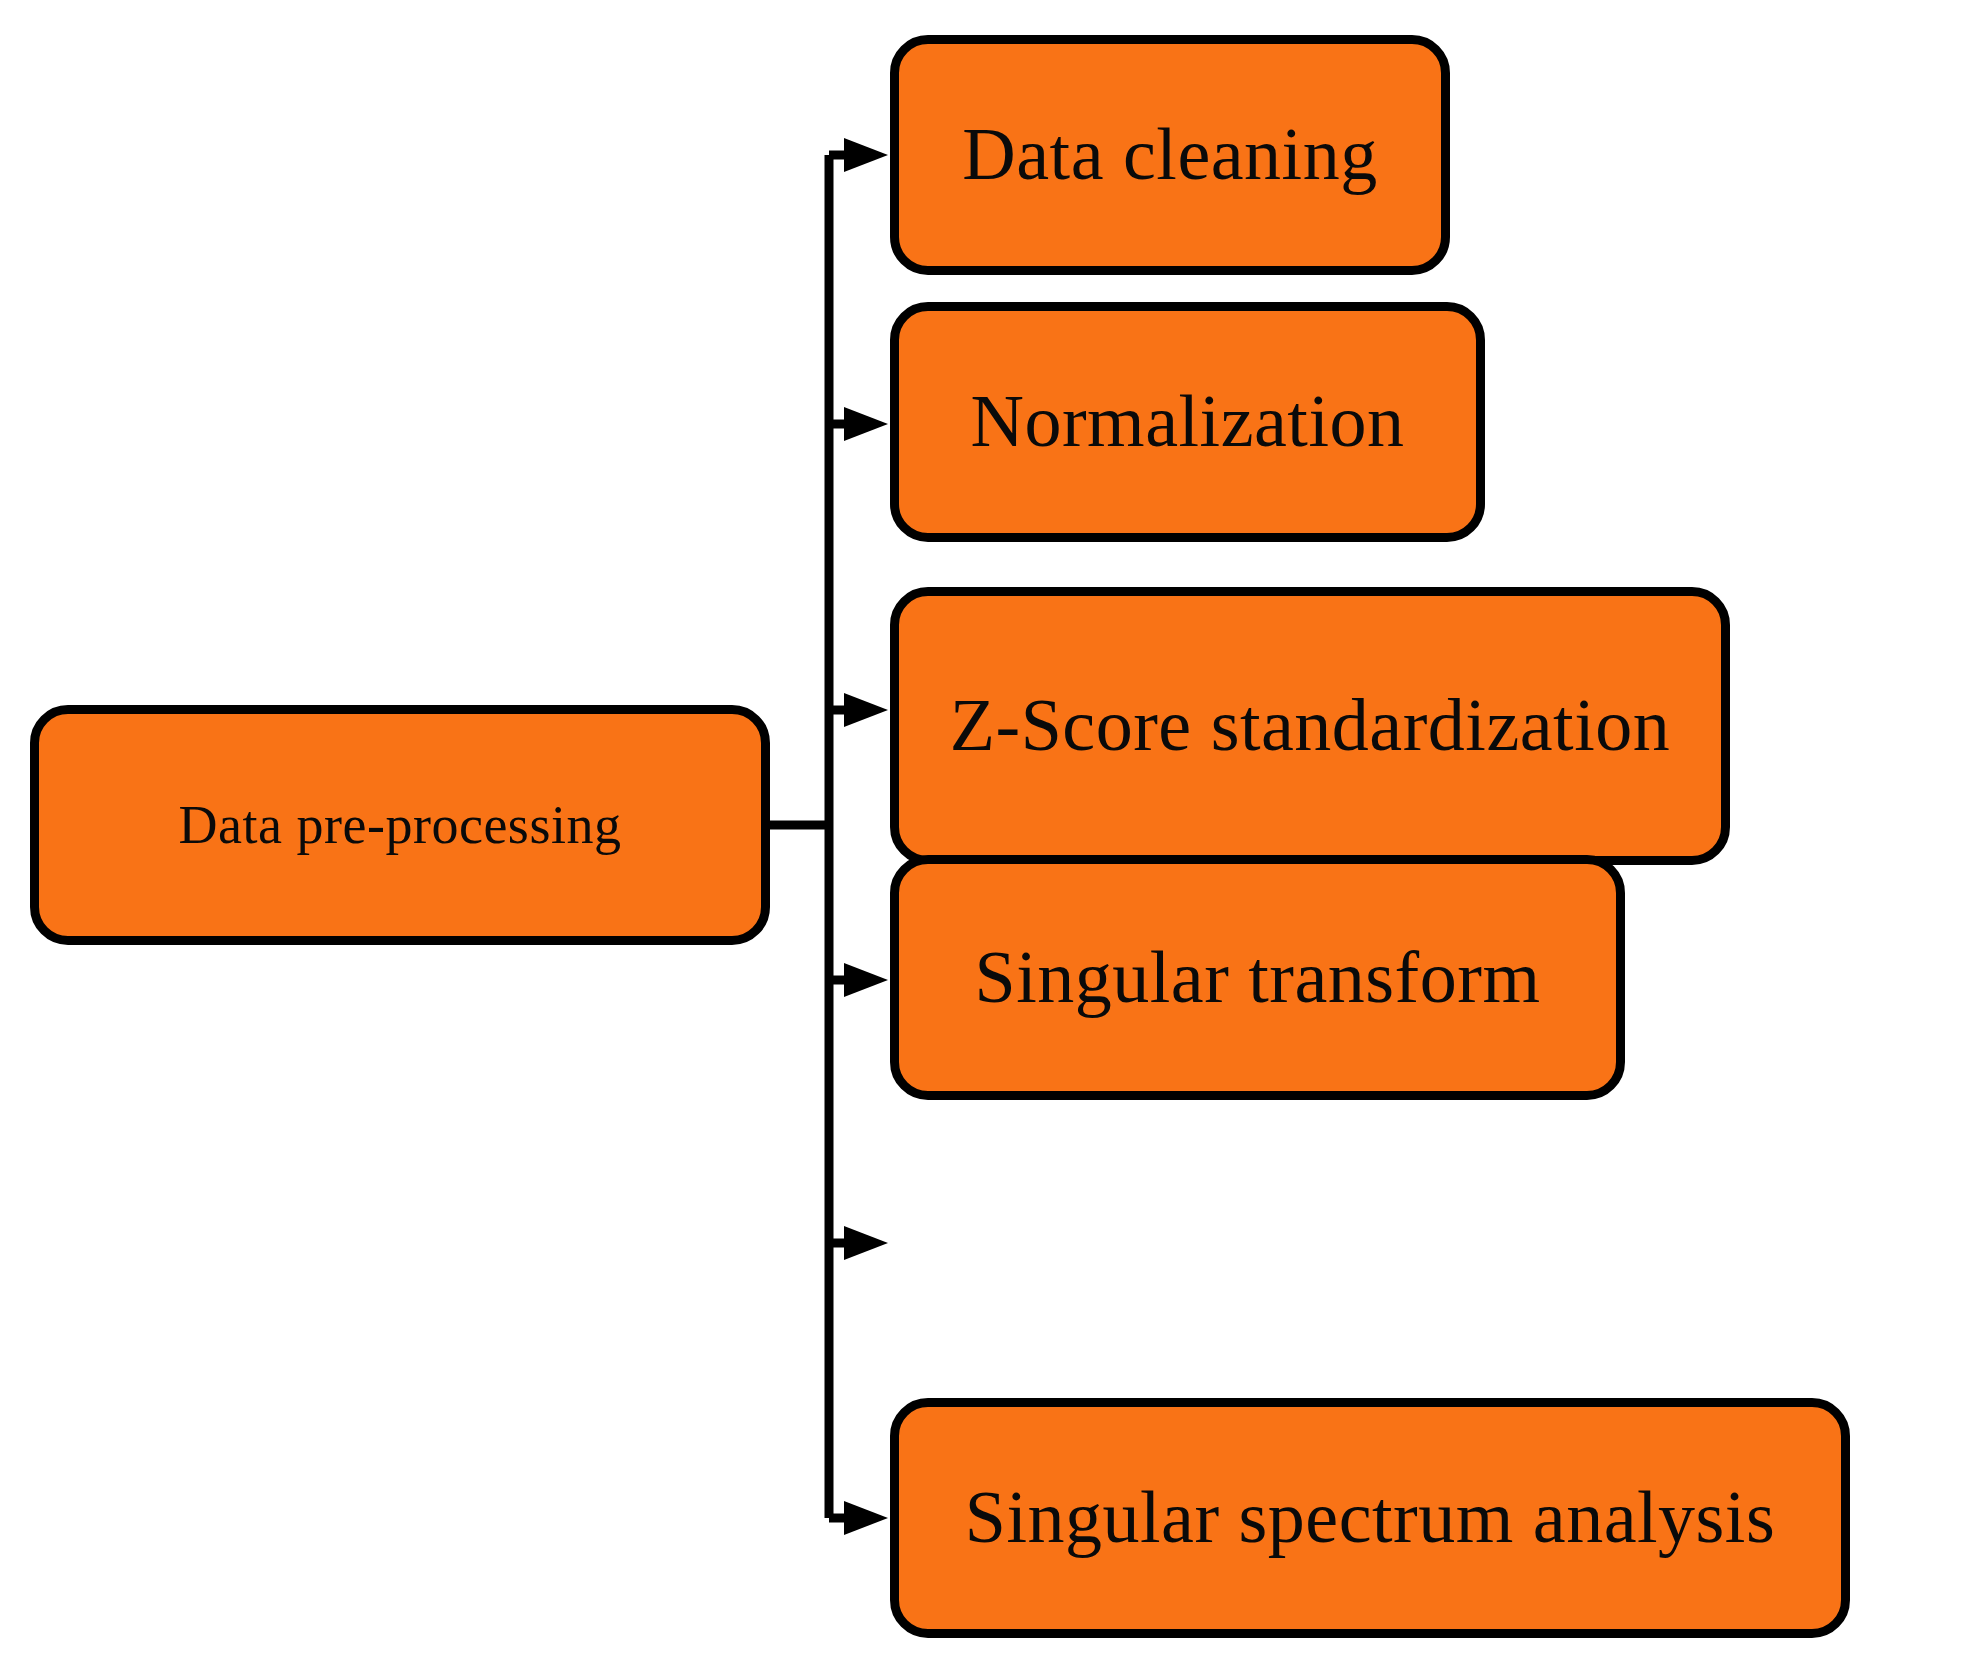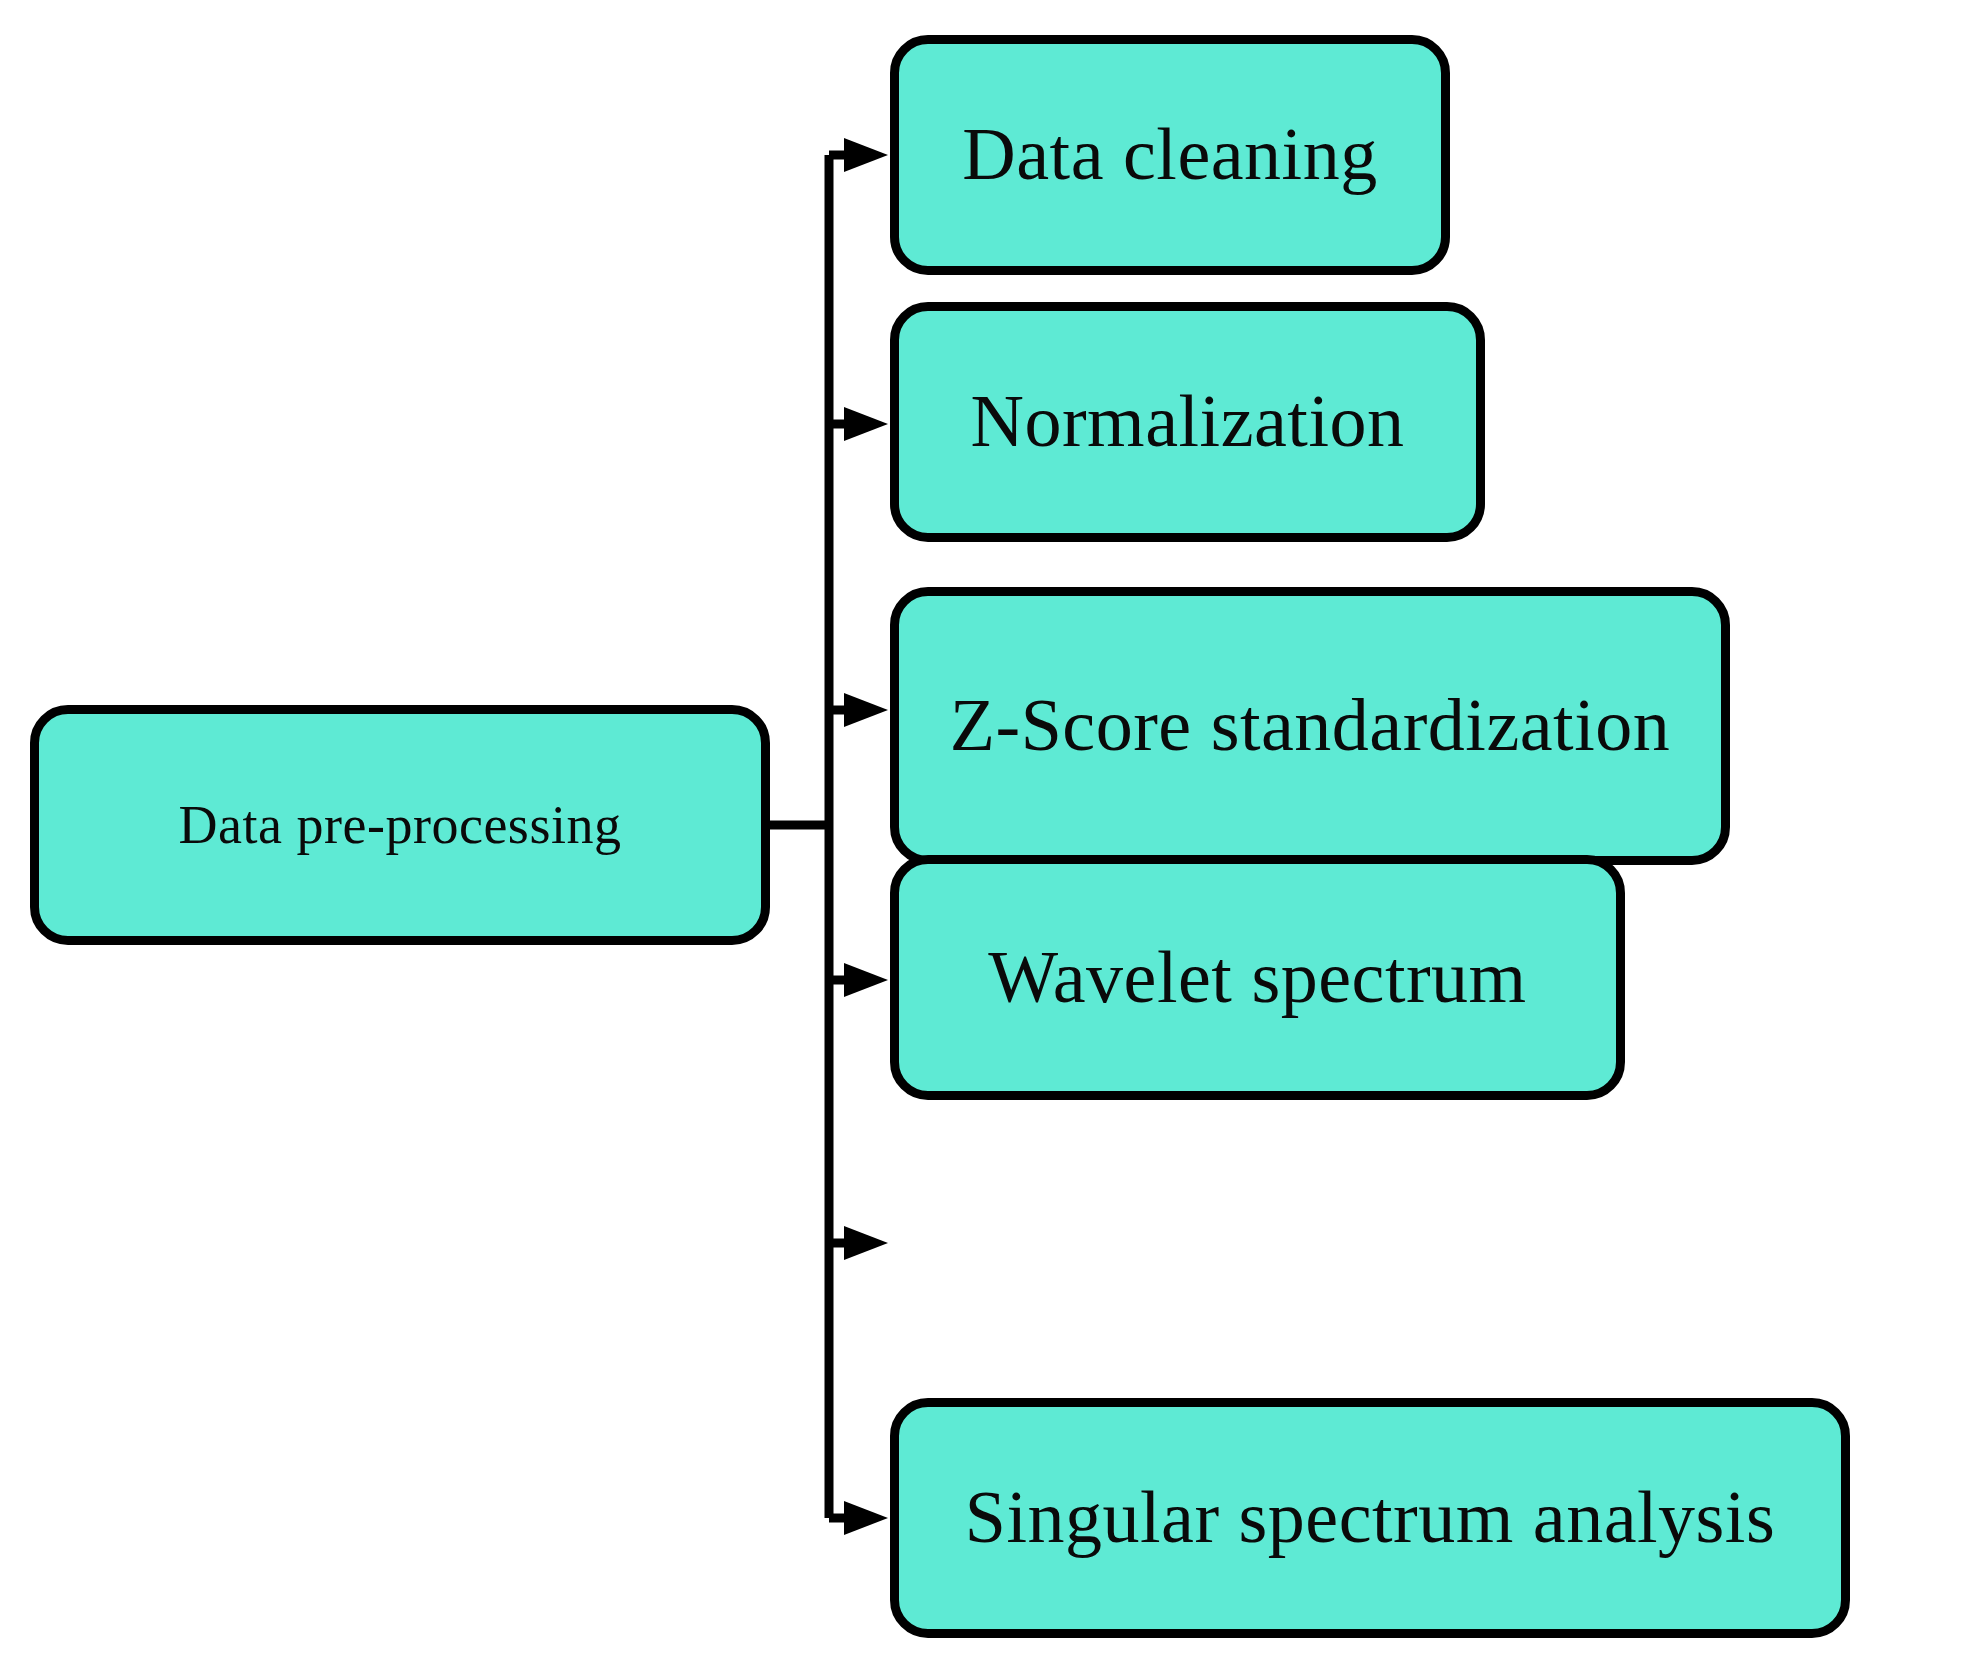--- a/index.html
+++ b/index.html
@@ -23,21 +23,21 @@
     left: 0;
     top: 0;
     width: 1986px;
     height: 1675px;
   }
   .node {
     position: absolute;
     box-sizing: border-box;
     border: 9px solid #000000;
     border-radius: 38px;
-    background: #5eead4;
+    background: #f97316;
     display: flex;
     align-items: center;
     justify-content: center;
   }
   .node-label {
     font-family: "Liberation Serif", "DejaVu Serif", serif;
     font-size: 74px;
     line-height: 1.05;
     color: #0a0a0a;
     white-space: nowrap;
@@ -82,19 +82,19 @@
   <div class="node" style="left: 890px; top: 35px; width: 560px; height: 240px;">
     <span class="node-label">Data cleaning</span>
   </div>
   <div class="node" style="left: 890px; top: 302px; width: 595px; height: 240px; align-items: center;">
     <span class="node-label">Normalization</span>
   </div>
   <div class="node" style="left: 890px; top: 587px; width: 840px; height: 278px;">
     <span class="node-label">Z-Score standardization</span>
   </div>
   <div class="node" style="left: 890px; top: 855px; width: 735px; height: 245px;">
-    <span class="node-label">Wavelet spectrum</span>
+    <span class="node-label">Singular transform</span>
   </div>
   <div class="node" style="left: 890px; top: 1398px; width: 960px; height: 240px; align-items: center;">
     <span class="node-label">Singular spectrum analysis</span>
   </div>
 
 </div>
 
 </body></html>

